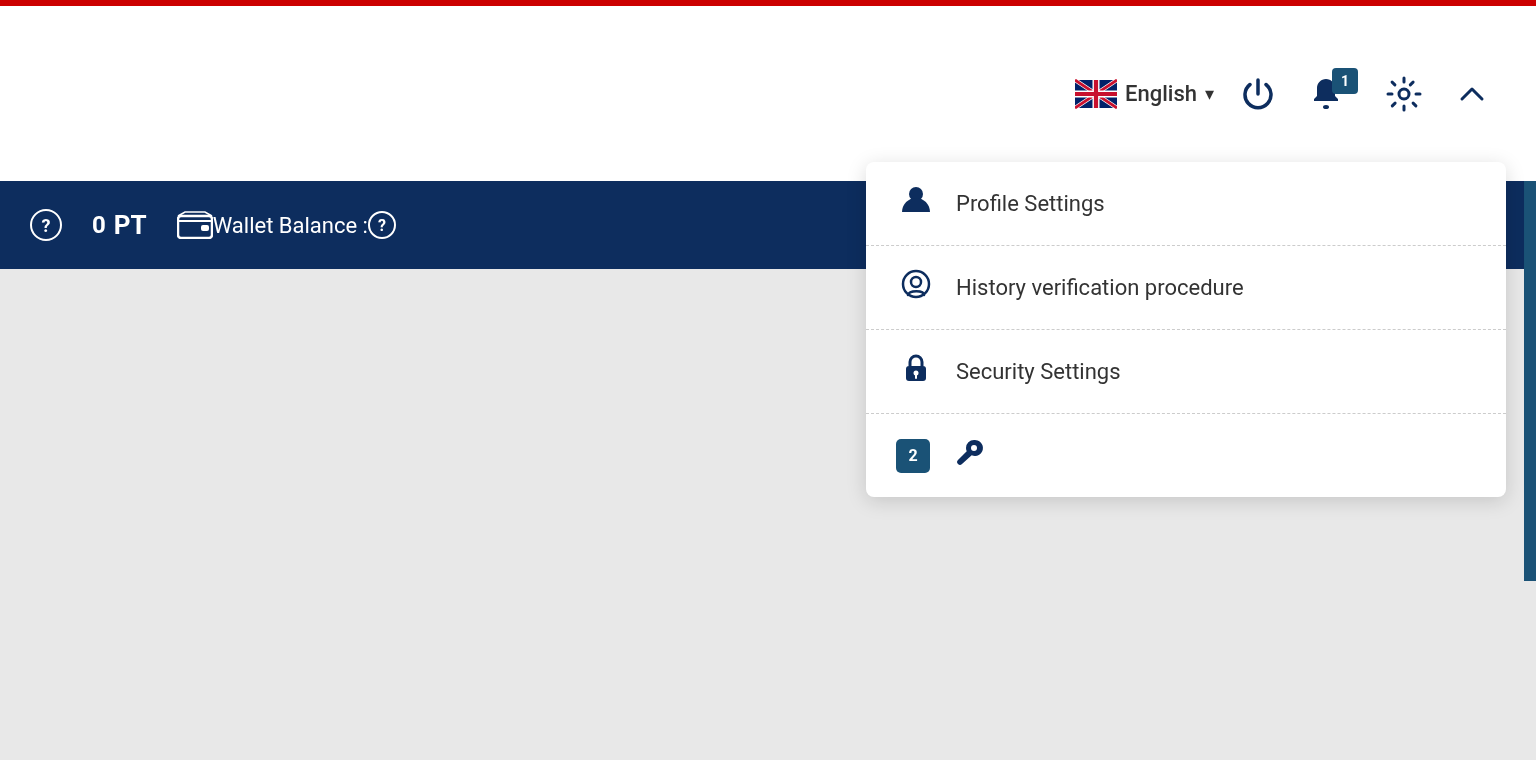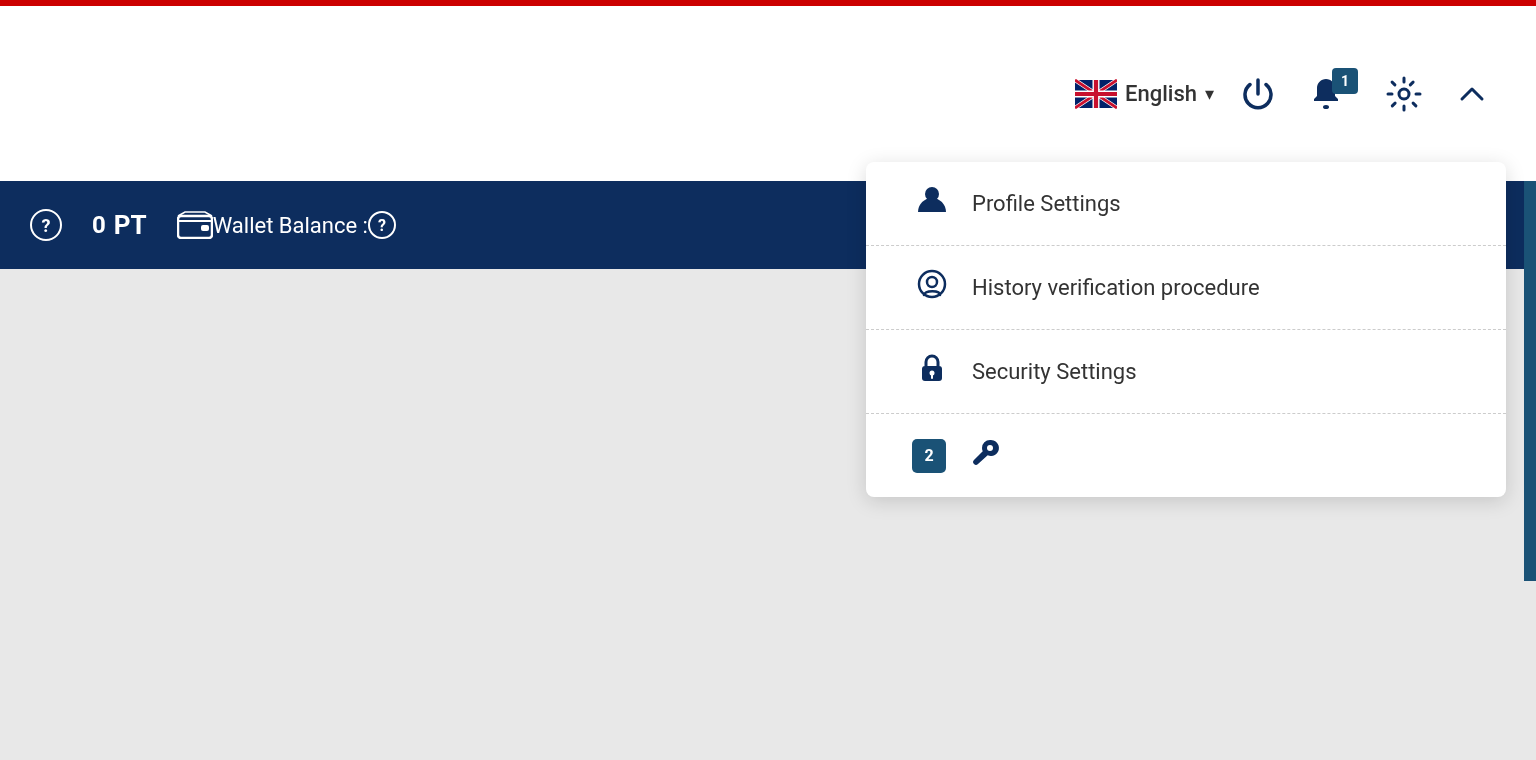--- a/index.html
+++ b/index.html
@@ -158,21 +158,21 @@
       background: white;
       border-radius: 8px;
       box-shadow: 0 4px 20px rgba(0,0,0,0.15);
       z-index: 100;
       overflow: hidden;
     }
 
     .dropdown-item {
       display: flex;
       align-items: center;
-      padding: 22px 46px;
+      padding: 22px 30px;
       border-bottom: 1px dashed #ccc;
       cursor: pointer;
       gap: 20px;
     }
 
     .dropdown-item:last-child {
       border-bottom: none;
     }
 
     .dropdown-item-icon {

